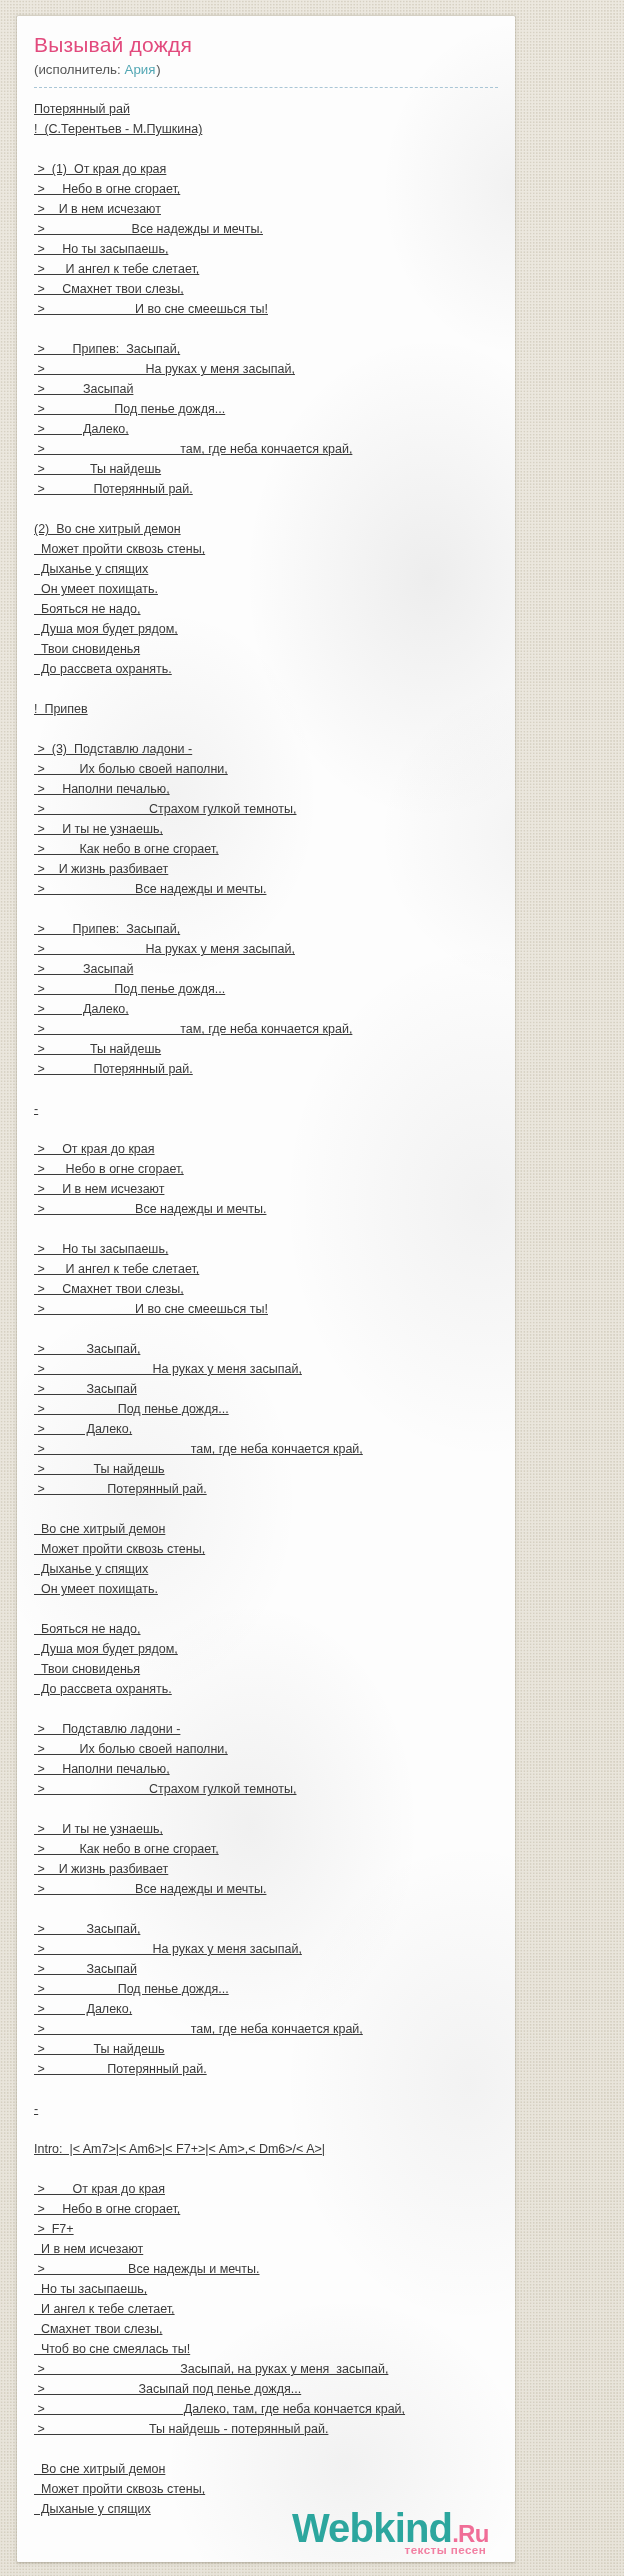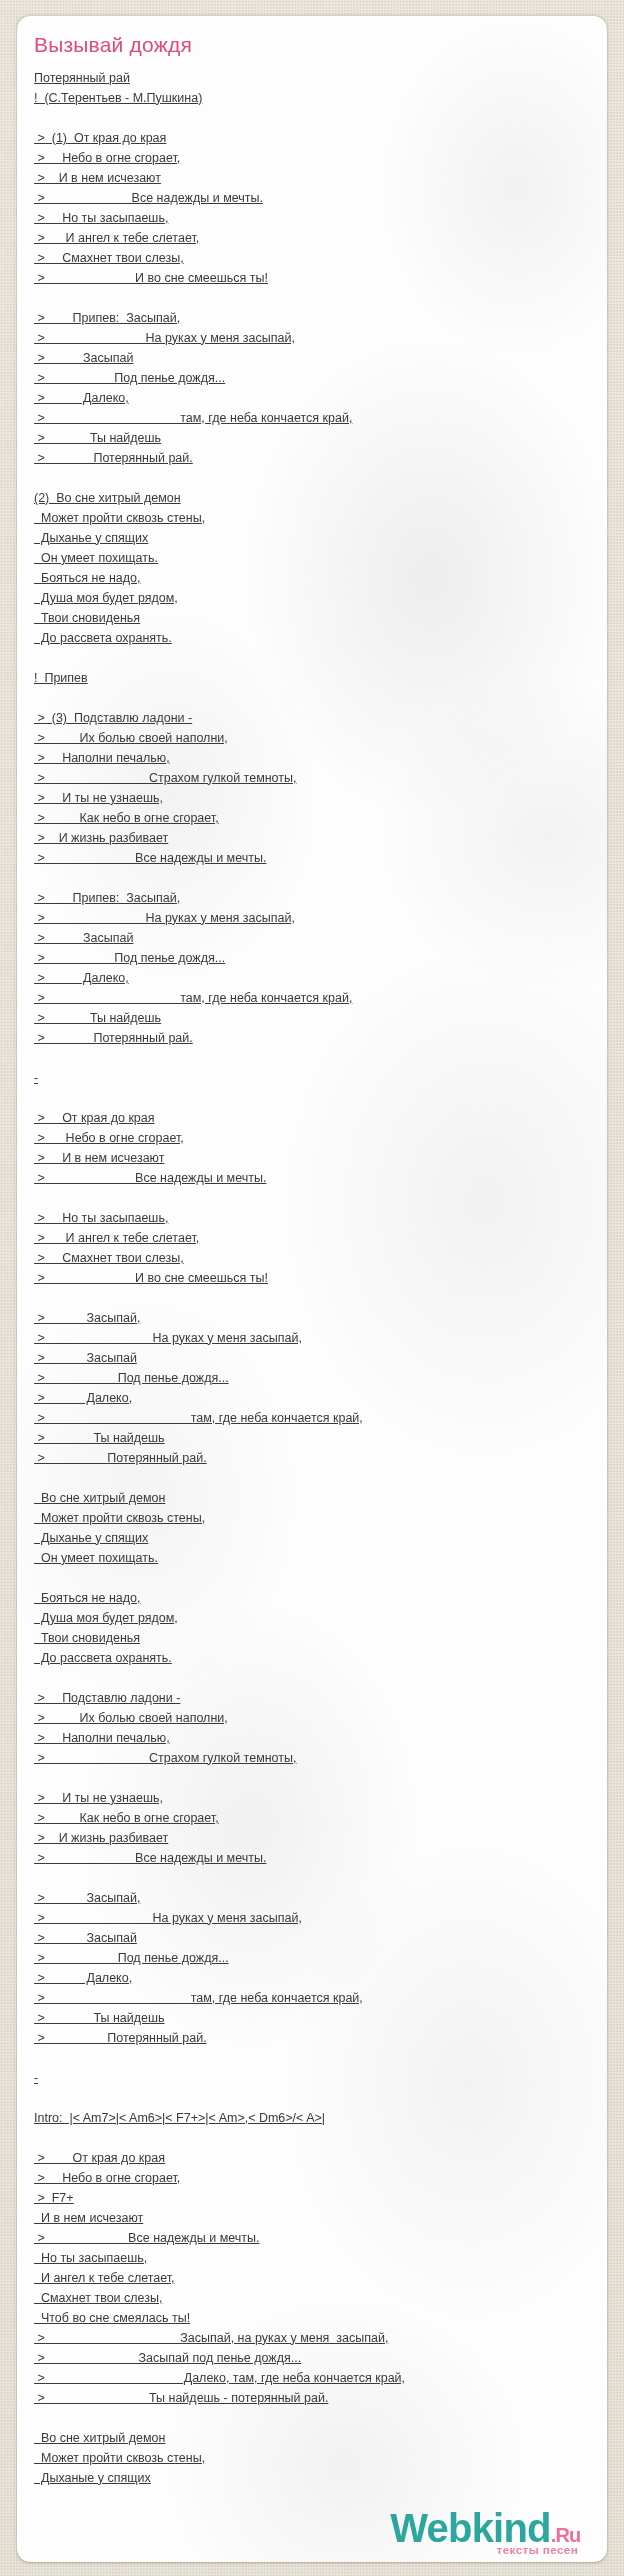--- a/index.html
+++ b/index.html
@@ -15,24 +15,24 @@
     background-image:
       radial-gradient(rgba(168,158,132,0.30) 0.8px, transparent 1px),
       linear-gradient(180deg, #ece8df 0%, #e8e4da 100%);
     background-size: 3.1px 3.1px, 100% 100%;
     position: relative;
   }
   .card {
     position: absolute;
     left: 17px;
     top: 15.6px;
-    width: 590px;
+    width: 498px;
     height: 2546px;
     background: #fdfdfd;
-    border-radius: 13px;
+    border-radius: 1px;
     box-shadow: 0 0.8px 3.1px rgba(90,80,60,0.35), 0 0 0.8px rgba(90,80,60,0.4);
     overflow: hidden;
   }
   
   .card .watermark {
     position: absolute;
     inset: 0;
     pointer-events: none;
     background:
       radial-gradient(187px 234px at 499px 172px, rgba(40,40,40,0.055), transparent 72%),
@@ -91,40 +91,43 @@
   .logo-main {
     font-weight: bold;
     letter-spacing: -0.8px;
   }
   .logo-teal {
     color: #2ca69e;
     font-size: 40px;
   }
   .logo-pink {
     color: #f06e97;
-    font-size: 20px;
+    font-size: 24px;
   }
   .logo-tagline {
     margin-top: -3.9px;
     padding-right: 2.3px;
     font-size: 11.7px;
     font-weight: bold;
     letter-spacing: 0.4px;
     color: #f27fa2;
   }
 </style>
 </head>
 <body>
 
 <div class="card">
   <div class="watermark"></div>
 
   <div class="content">
     <header>
       <h1 class="song-title">Вызывай дождя</h1>
+      <div class="artist-line">
+        <span>(исполнитель:</span><a class="artist-link">Ария</a><span class="artist-suffix">)</span>
+      </div>
     </header>
 
     <div class="lyrics">Потерянный рай
 !  (С.Терентьев - М.Пушкина)
 
  &gt;  (1)  От края до края
  &gt;     Небо в огне сгорает,
  &gt;    И в нем исчезают
  &gt;                         Все надежды и мечты.
  &gt;     Но ты засыпаешь,

